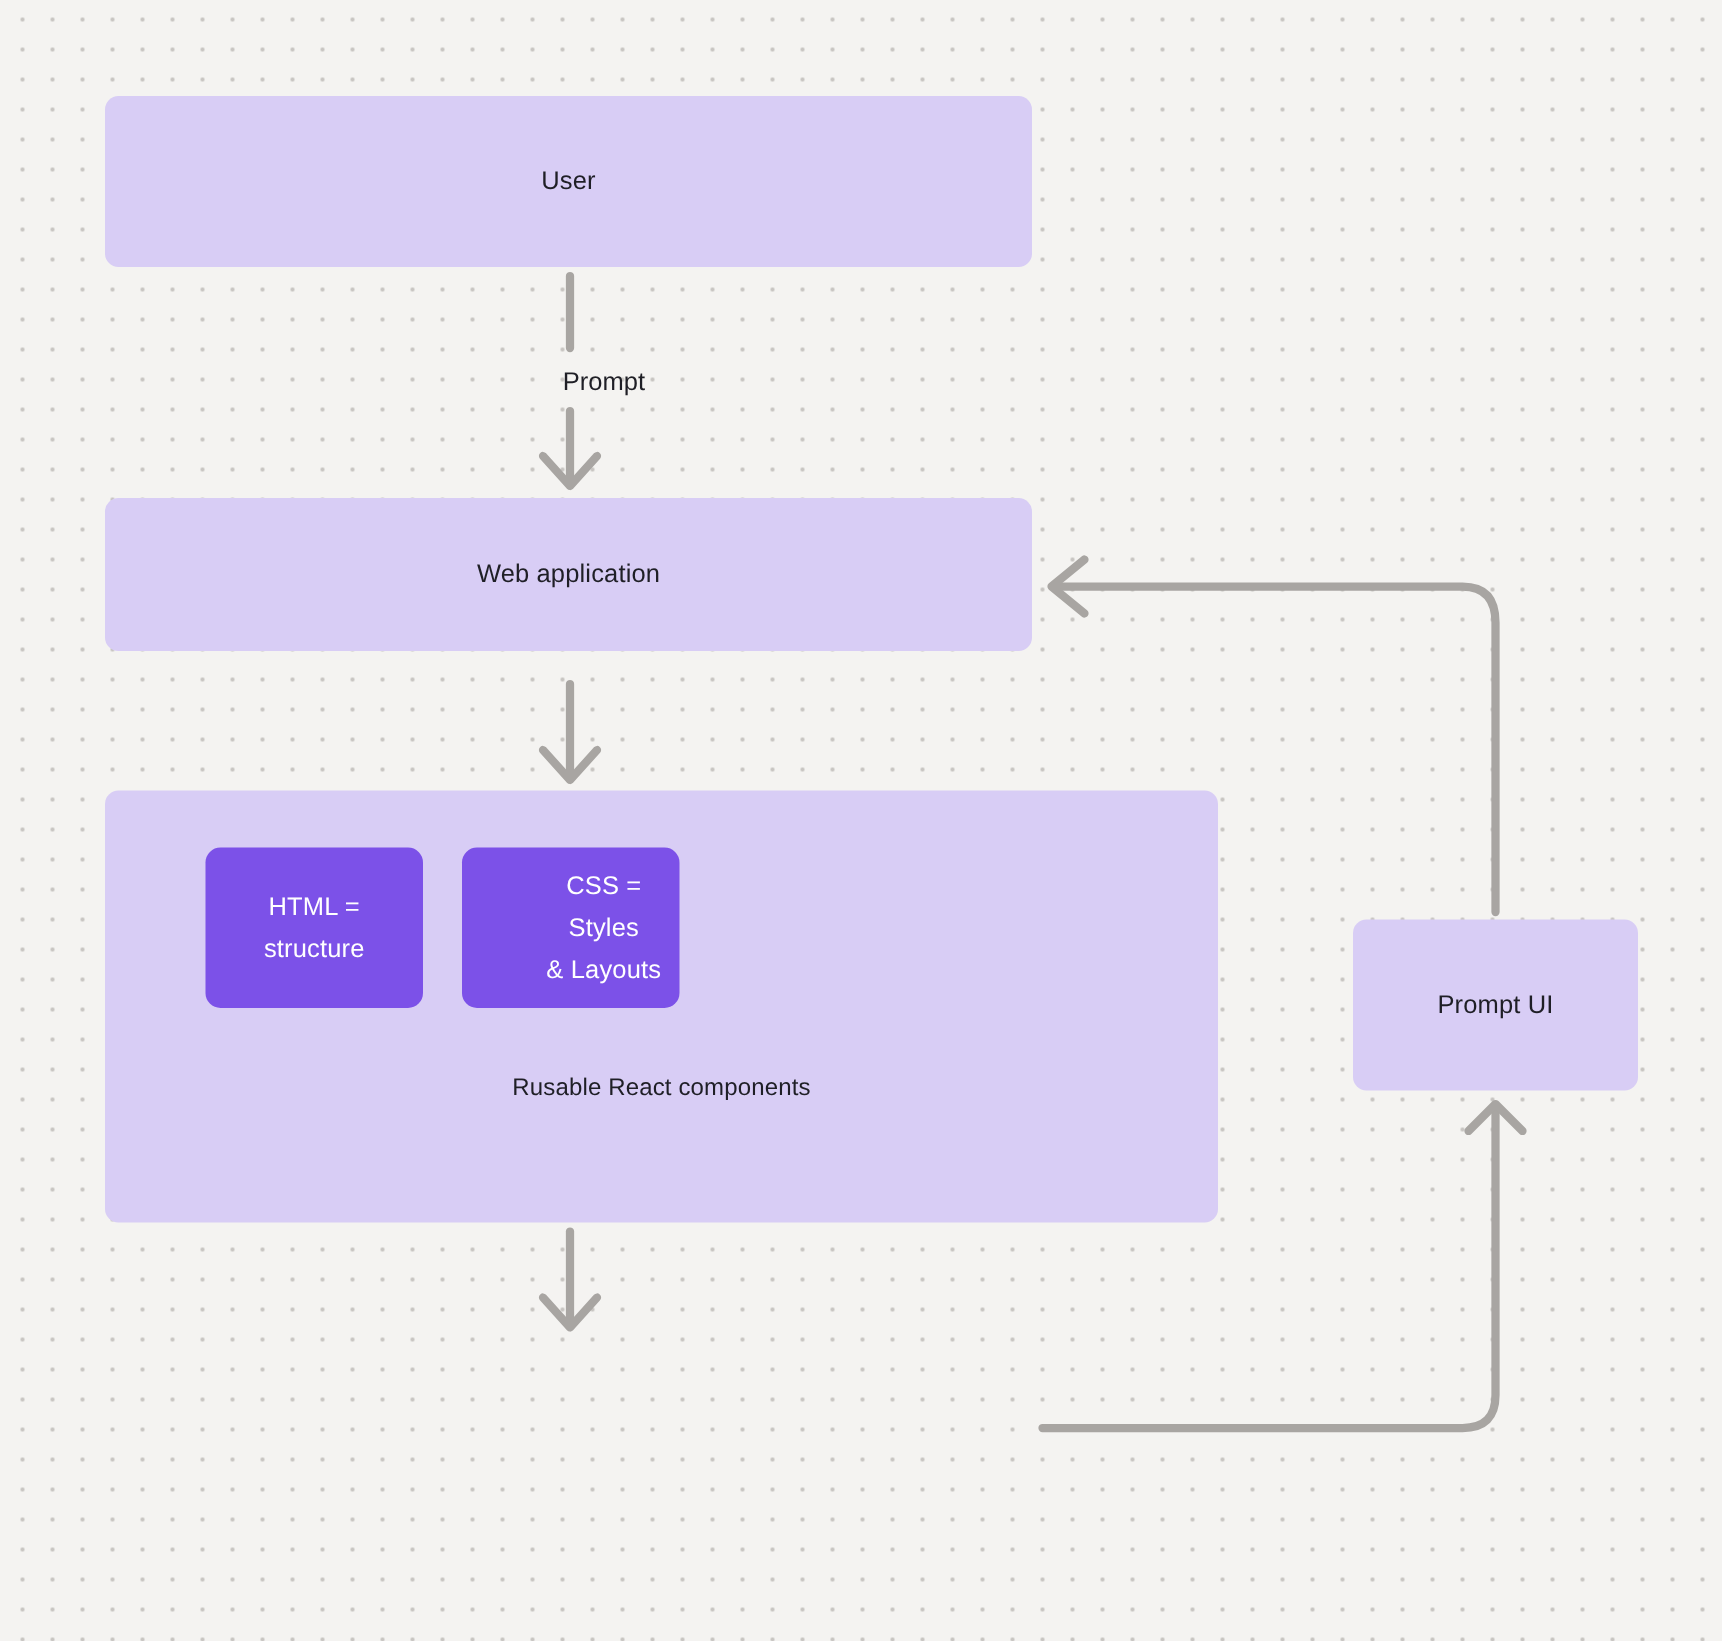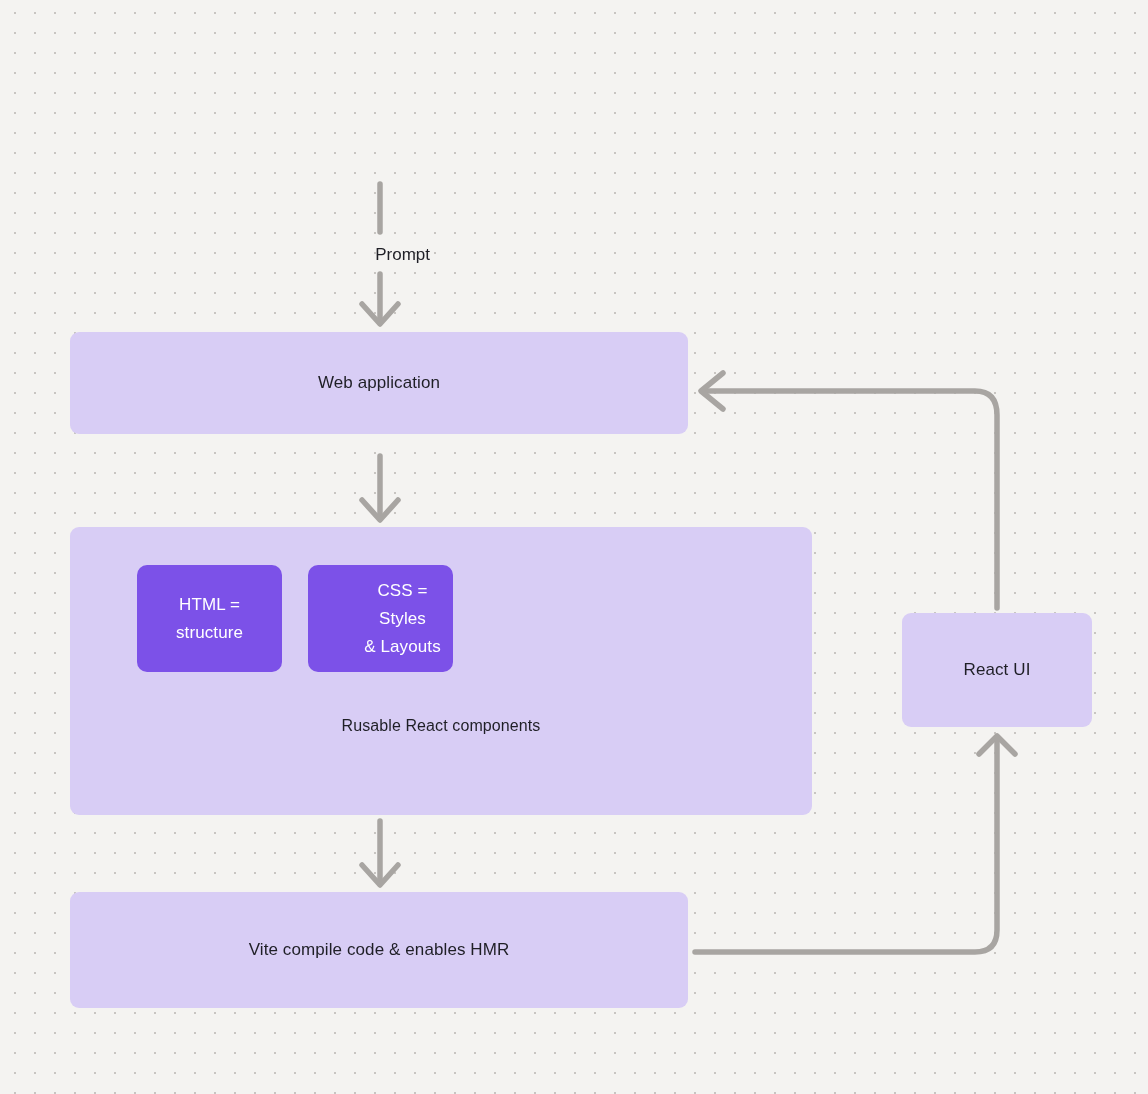--- a/index.html
+++ b/index.html
@@ -104,40 +104,40 @@
     <path d="M380,821 V881"></path>
     <path d="M362,865 L380,885 L398,865"></path>
 
     <path d="M695,952 H975 Q997,952 997,930 V742"></path>
     <path d="M979,754 L997,736 L1015,754"></path>
 
     <path d="M997,608 V415 Q997,391 975,391 H706"></path>
     <path d="M723,373 L701,391 L723,409"></path>
   </svg>
 
+  <div class="node node-user">
+    <span>User</span>
+  </div>
 
   <div class="edge-label">Prompt</div>
 
   <div class="node node-webapp">
     <span>Web application</span>
   </div>
 
   <div class="node node-group">
     <div class="chip chip-1">
       <span>HTML =
 structure</span>
     </div>
     <div class="chip chip-2">
       <span>CSS = Styles
 &amp; Layouts</span>
     </div>
     <div class="group-caption">Rusable React components</div>
   </div>
 
-  <div class="node node-vite">
-    <span>Vite compile code &amp; enables HMR</span>
-  </div>
 
   <div class="node node-render-ui">
-    <span>React UI</span>
+    <span>Prompt UI</span>
   </div>
 
 </div>
 
 </body></html>

